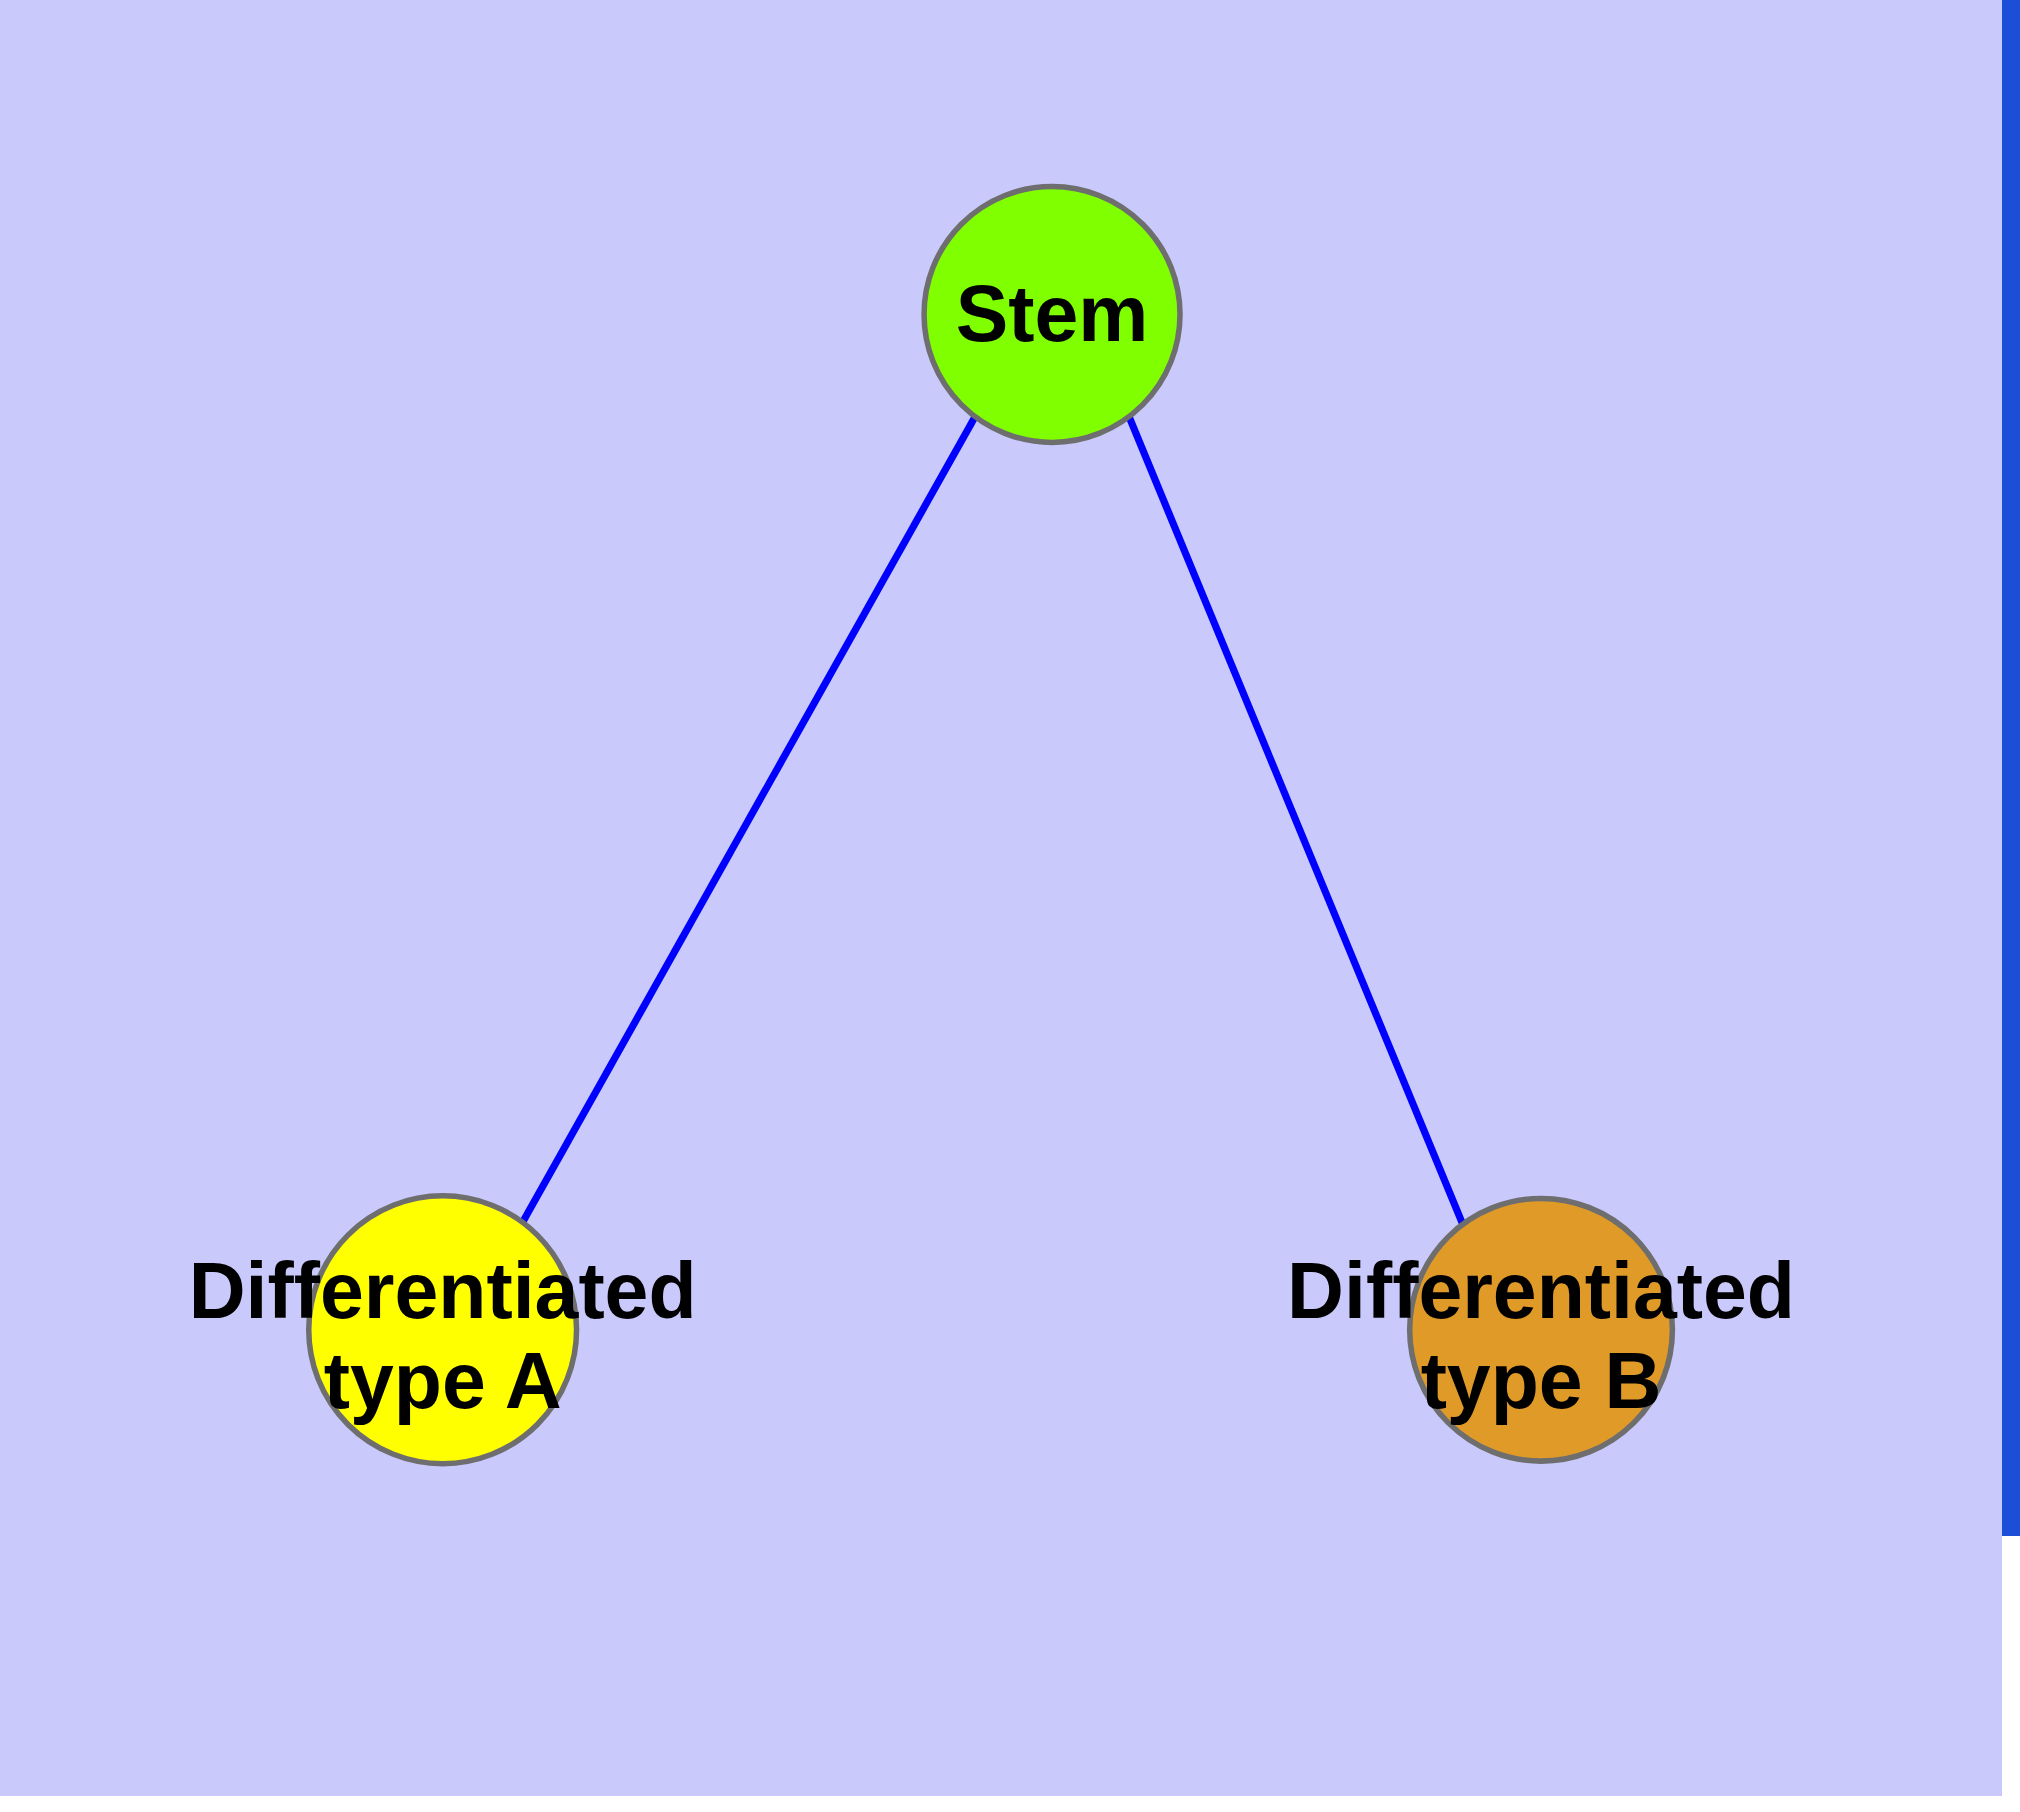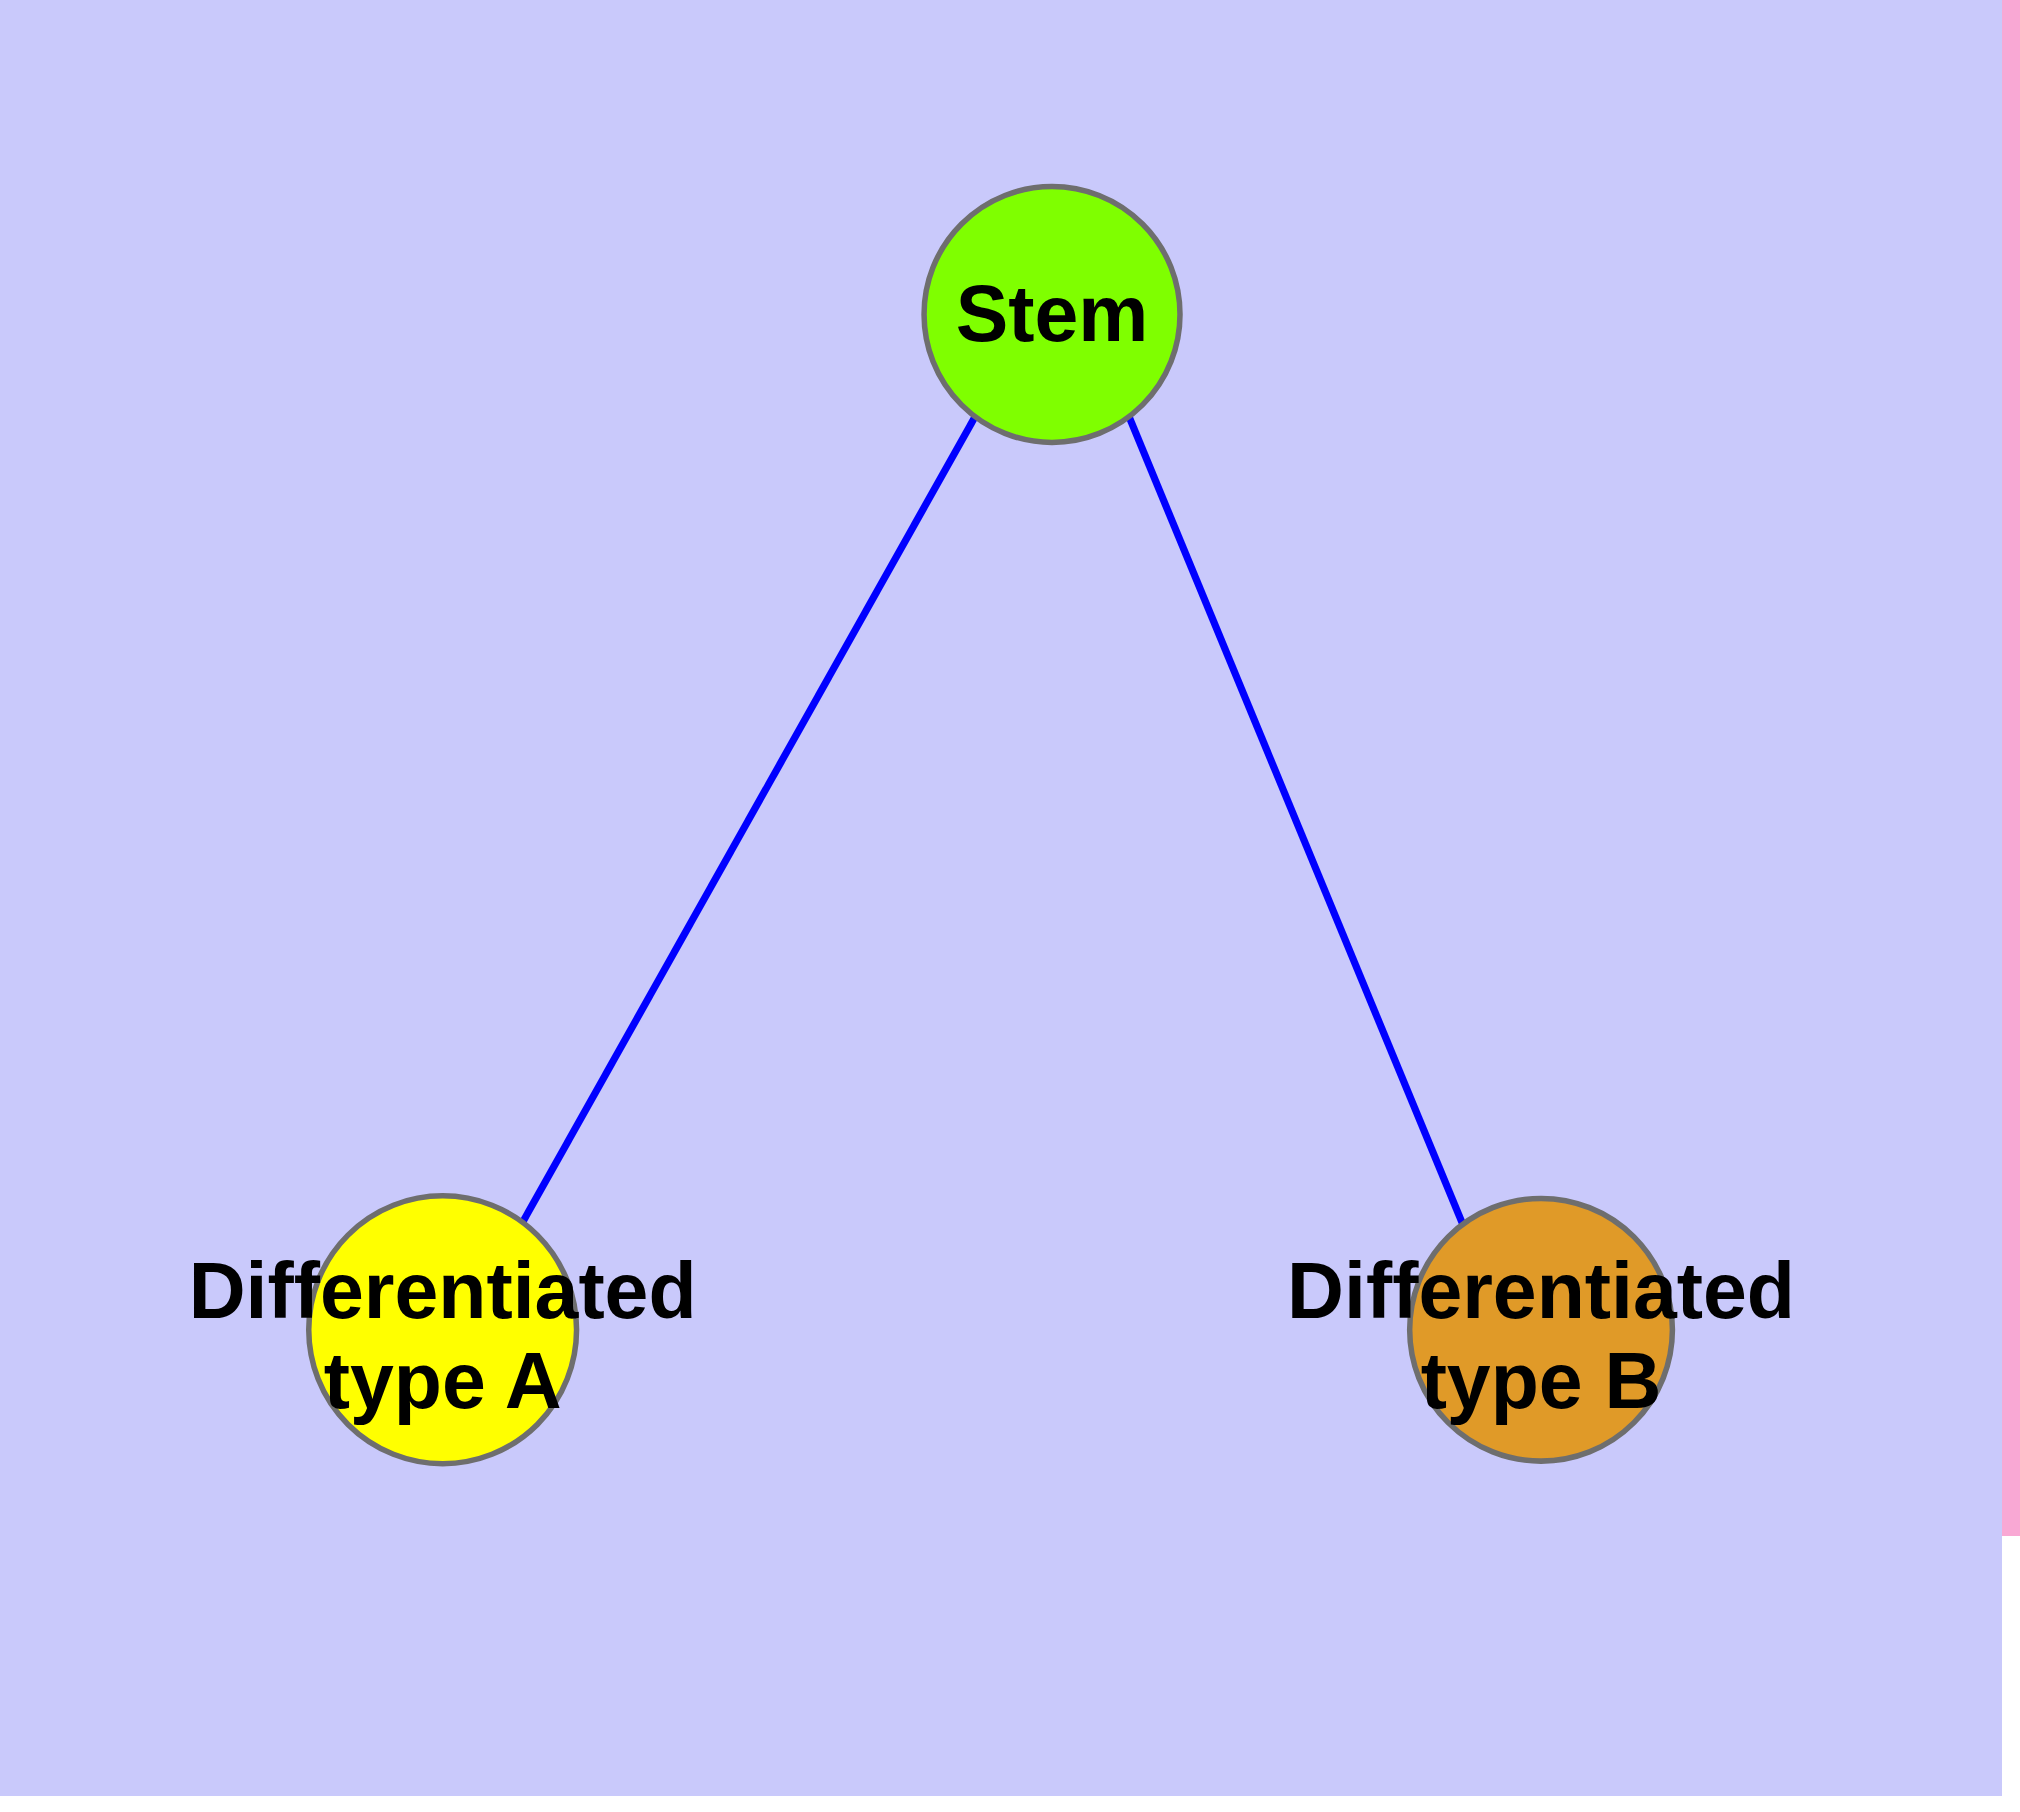--- a/index.html
+++ b/index.html
@@ -11,21 +11,21 @@
   body {
     width: 2021px;
     height: 1812px;
     overflow: hidden;
     font-family: "Liberation Sans", sans-serif;
   }
   #graph-canvas {
     position: relative;
     width: 2021px;
     height: 1536px;
-    background: #f9a8d4;
+    background: #1d4ed8;
   }
   #graph-plot {
     position: absolute;
     left: 0;
     top: 0;
     width: 2002px;
     height: 1796px;
     background: #c9c9fb;
   }
   #graph-svg {

